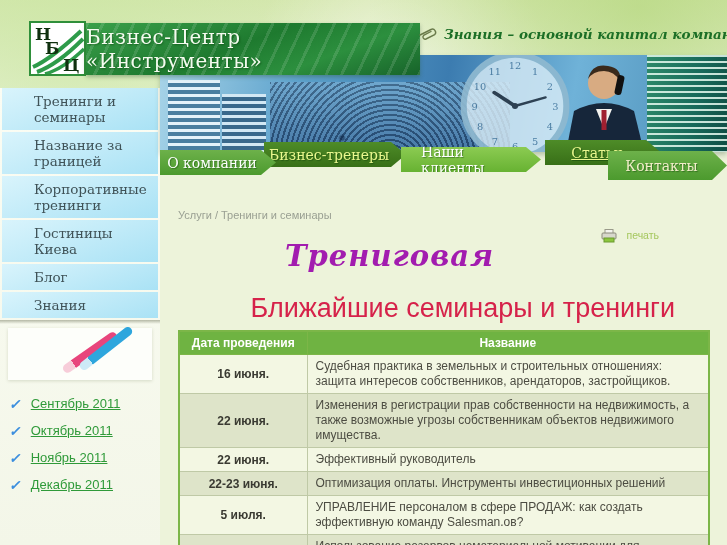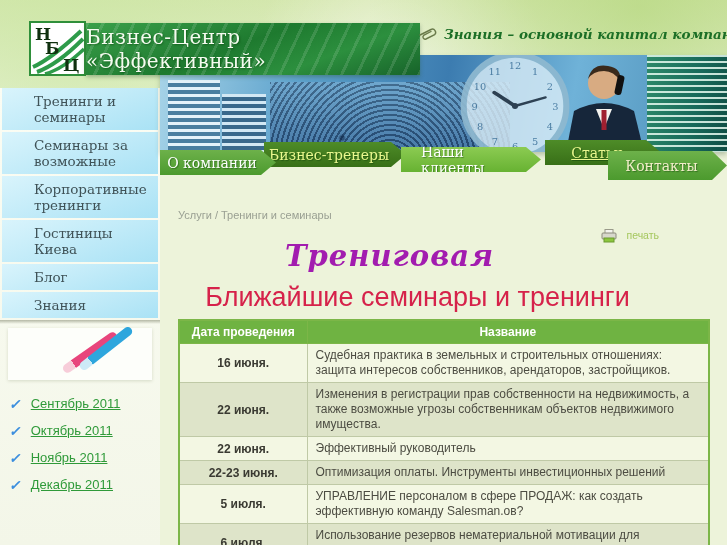--- a/index.html
+++ b/index.html
@@ -98,21 +98,21 @@
 
   
   .main { position:absolute; left:160px; top:185px; width:515px; height:360px; }
   .breadcrumb { margin:24px 0 0 18px; color:#999f92; font-size:11px; cursor:pointer; }
   .print { position:absolute; right:16px; top:44px; display:flex; align-items:flex-start; gap:9px; cursor:pointer; }
   .print svg { width:16px; height:14px; }
   .print span { color:#a5c75e; font-size:10.5px; }
   .script-title { margin-top:18px; text-align:center; transform:translateX(-28px);
     color:#a21caf; font-family:"DejaVu Serif", serif; font-style:italic; font-weight:bold;
     font-size:29px; letter-spacing:1px; }
-  .heading { margin-top:9px; text-align:center; color:#d6224a; font-weight:400; font-size:27px; }
+  .heading { margin-top:20px; text-align:right; color:#d6224a; font-weight:400; font-size:27px; }
   table.sem { margin:6px 17px 0 18px; width:532px; border-collapse:collapse;
     border:2px solid #7cb648; background:#f3f7e3; }
   table.sem th { background:#6fb342; color:#fff; font-size:12px; font-weight:bold;
     padding:4px 4px; border:1px solid #7cb648; }
   table.sem td { font-size:12px; padding:4px 8px; border:1px solid #bfc9a6; vertical-align:middle; }
   td.date { width:128px; text-align:center; font-weight:bold; color:#3a3a32; white-space:nowrap; }
   td.name { color:#4c4c42; line-height:15px; cursor:pointer; }
   tr.shade td { background:#dee4c9; }
 </style>
 </head>
@@ -163,21 +163,21 @@
   <svg viewBox="0 0 53 51">
     <path d="M2 44 Q20 36 50 8" stroke="#2e9b4a" stroke-width="4" fill="none"></path>
     <path d="M6 49 Q26 42 52 16" stroke="#2e9b4a" stroke-width="4" fill="none"></path>
     <path d="M14 51 Q32 46 53 26" stroke="#2e9b4a" stroke-width="3.5" fill="none"></path>
     <text x="4" y="17" font-family="DejaVu Serif, serif" font-weight="bold" font-size="17" fill="#10300f">Н</text>
     <text x="14" y="31" font-family="DejaVu Serif, serif" font-weight="bold" font-size="17" fill="#10300f">Б</text>
     <text x="32" y="48" font-family="DejaVu Serif, serif" font-weight="bold" font-size="17" fill="#10300f">Ц</text>
   </svg>
 </div>
 <div class="title-banner">
-  <span>Бизнес-Центр «Эффективный»</span>
+  <span>Бизнес-Центр «Инструменты»</span>
 </div>
 <div class="slogan">
   <span class="clip-ico">
     <svg viewBox="0 0 20 14">
         <path d="M2 8 L13 2.5 a3.2 3.2 0 0 1 3.6 5.2 L8 12 a2.2 2.2 0 0 1 -2.4 -3.6 L13 4.5" fill="none" stroke="#6a7a4a" stroke-width="1.4" stroke-linecap="round"></path>
       </svg>
   </span>
   <b>Знания – основной капитал компании</b>
 </div>
 
@@ -185,21 +185,21 @@
     <div class="tab t0">О компании</div>
     <div class="tab t1">Бизнес-тренеры</div>
     <div class="tab t2">Наши клиенты</div>
     <div class="tab t3">Статьи</div>
     <div class="tab t4">Контакты</div>
   </nav>
 
 <aside class="sidebar">
   <div>
       <div class="side-item">Тренинги и семинары</div>
-      <div class="side-item">Семинары за возможные</div>
+      <div class="side-item">Название за границей</div>
       <div class="side-item">Корпоративные тренинги</div>
       <div class="side-item">Гостиницы Киева</div>
       <div class="side-item">Блог</div>
       <div class="side-item">Знания</div>
     </div>
   <div class="menu-shadow"></div>
   <div class="pens">
     <div class="pen pink"></div>
     <div class="pen blue"></div>
   </div>

